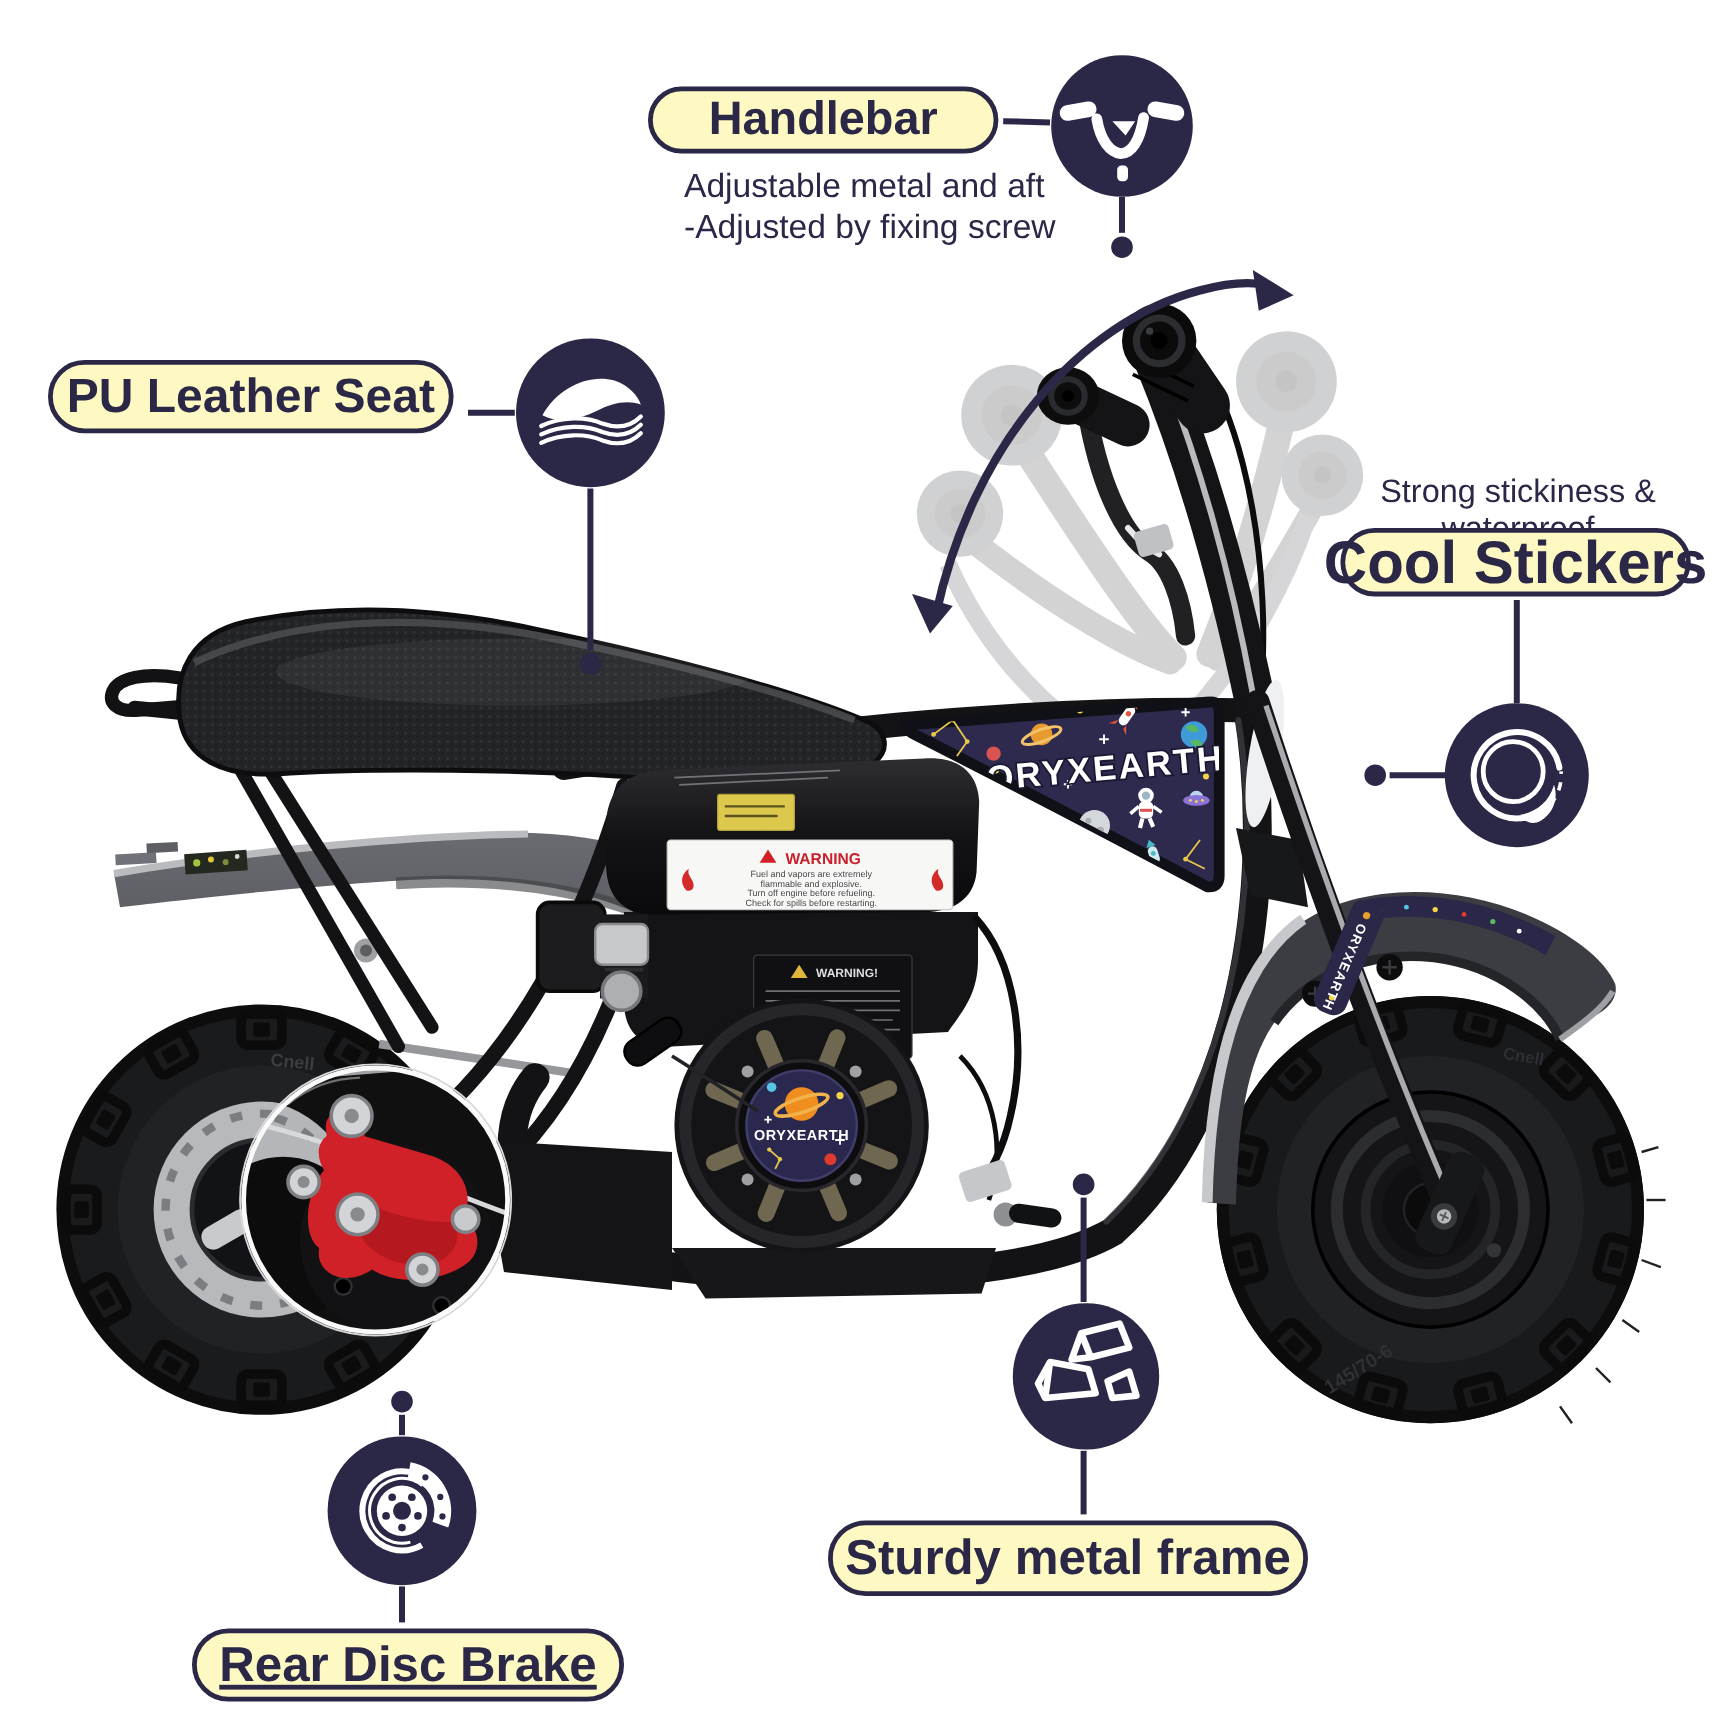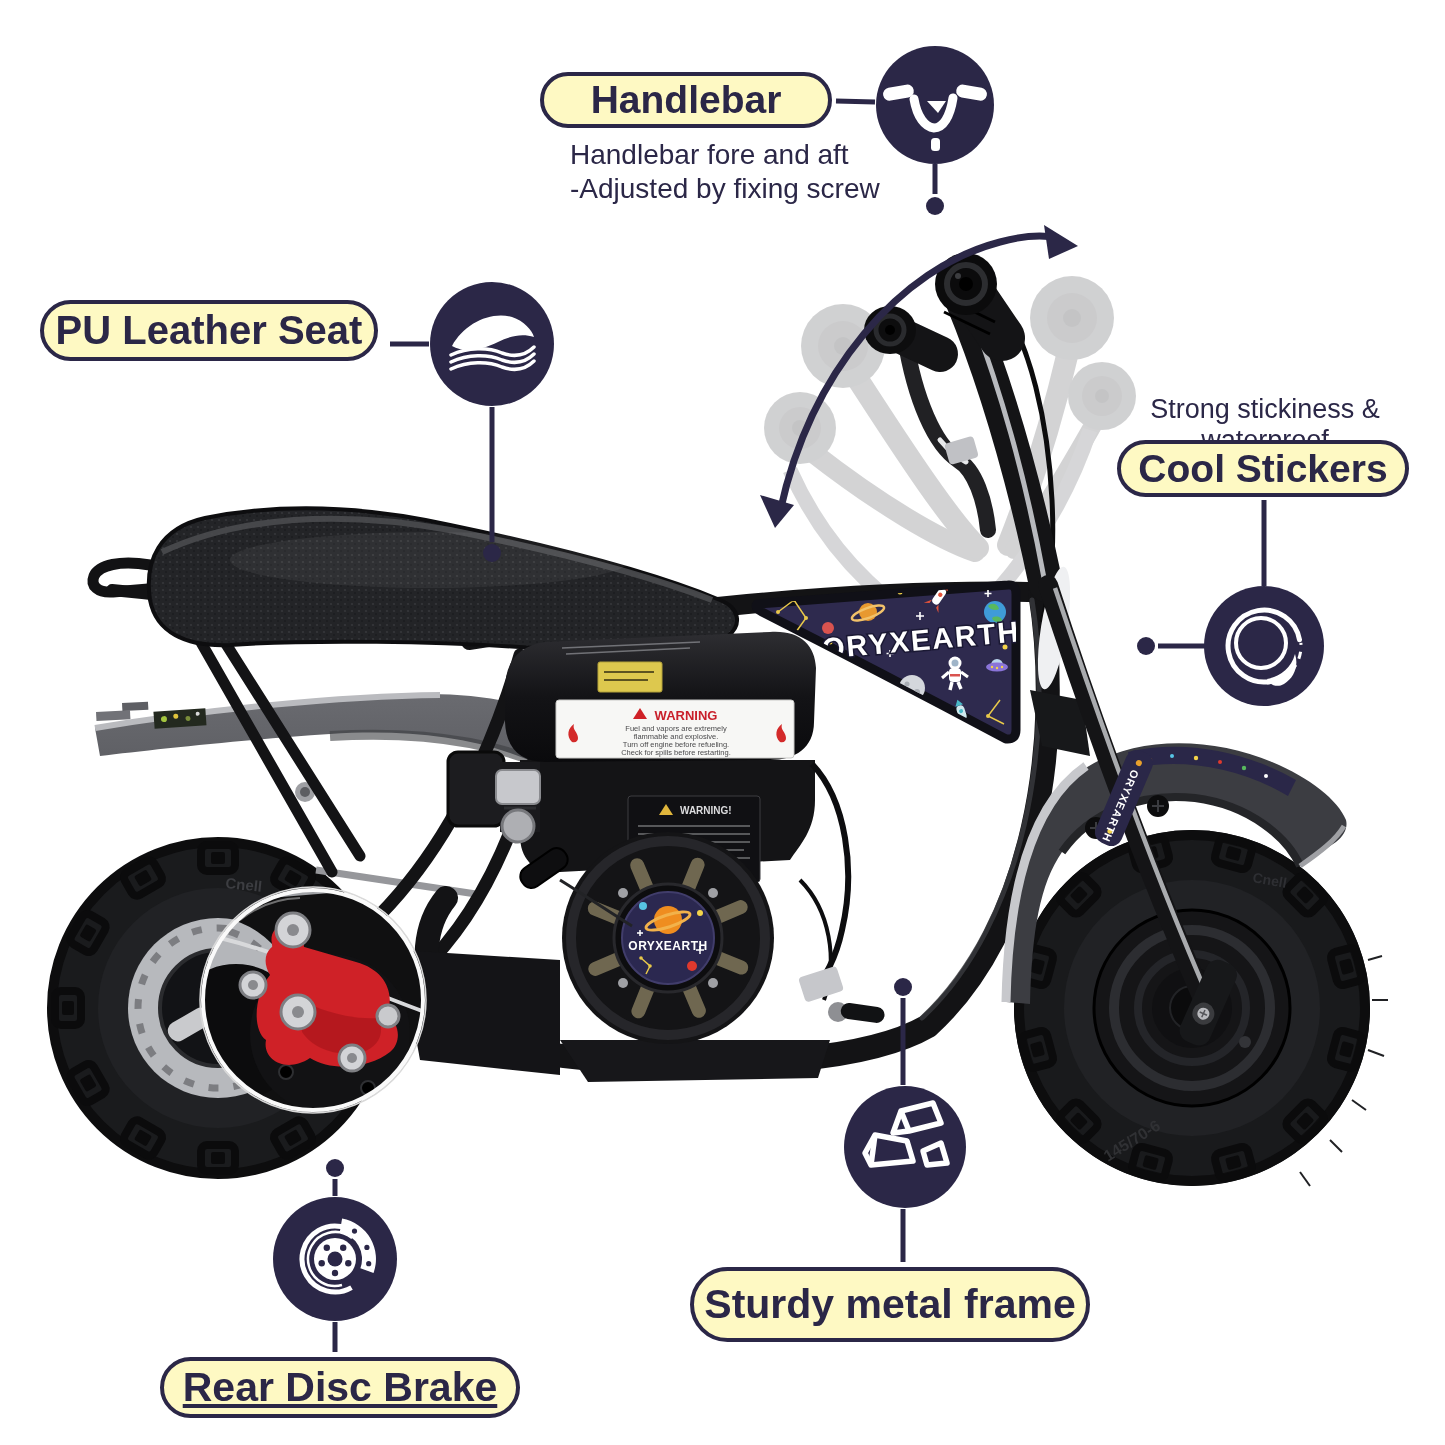--- a/index.html
+++ b/index.html
@@ -5,23 +5,23 @@
   :root{ --navy:#2b2747; }
   html,body{margin:0;padding:0;background:#fff;}
   .stage{position:relative;width:1445px;height:1445px;background:#fff;
          font-family:"Liberation Sans",sans-serif;overflow:hidden;}
   .art{position:absolute;left:0;top:0;width:1445px;height:1445px;}
   .pill{position:absolute;display:flex;align-items:center;justify-content:center;
         border:4.5px solid var(--navy);border-radius:999px;background:#fef9c3;
         color:var(--navy);font-weight:bold;white-space:nowrap;box-sizing:border-box;}
   #pill-handlebar{left:540px;top:72px;width:292px;height:56px;font-size:39px;}
   #pill-seat{left:40px;top:300px;width:338px;height:61px;font-size:40px;}
-  #pill-stickers{left:1117px;top:440px;width:292px;height:57px;font-size:39px;}
+  #pill-stickers{left:1117px;top:440px;width:292px;height:57px;font-size:50px;}
   #pill-brake{left:160px;top:1357px;width:360px;height:61px;font-size:41px;text-decoration:underline;}
-  #pill-frame{left:690px;top:1267px;width:400px;height:75px;font-size:41px;}
+  #pill-frame{left:690px;top:1267px;width:400px;height:63px;font-size:41px;}
   .desc{position:absolute;left:570px;top:138px;color:var(--navy);
         font-size:28px;line-height:34px;font-weight:400;}
   .note{position:absolute;left:1094px;top:394px;width:342px;text-align:center;
         color:var(--navy);font-size:27px;font-weight:400;}
 </style>
 </head>
 <body>
 
 <div class="stage">
 
@@ -554,21 +554,21 @@
       <line x1="-30" y1="-12" x2="-34" y2="18"></line>
       <polygon points="18,4 36,-4 42,16 22,18"></polygon>
     </g>
   </g>
 </svg>
 
 <div class="pill" id="pill-handlebar">
   <span>Handlebar</span>
 </div>
 <div class="desc">
-  <div>Handlebar fore and aft</div>
+  <div>Adjustable metal and aft</div>
   <div>-Adjusted by fixing screw</div>
 </div>
 
 <div class="pill" id="pill-seat">
   <span>PU Leather Seat</span>
 </div>
 
 <div class="note">Strong stickiness &amp; waterproof</div>
 <div class="pill" id="pill-stickers">
   <span>Cool Stickers</span>

